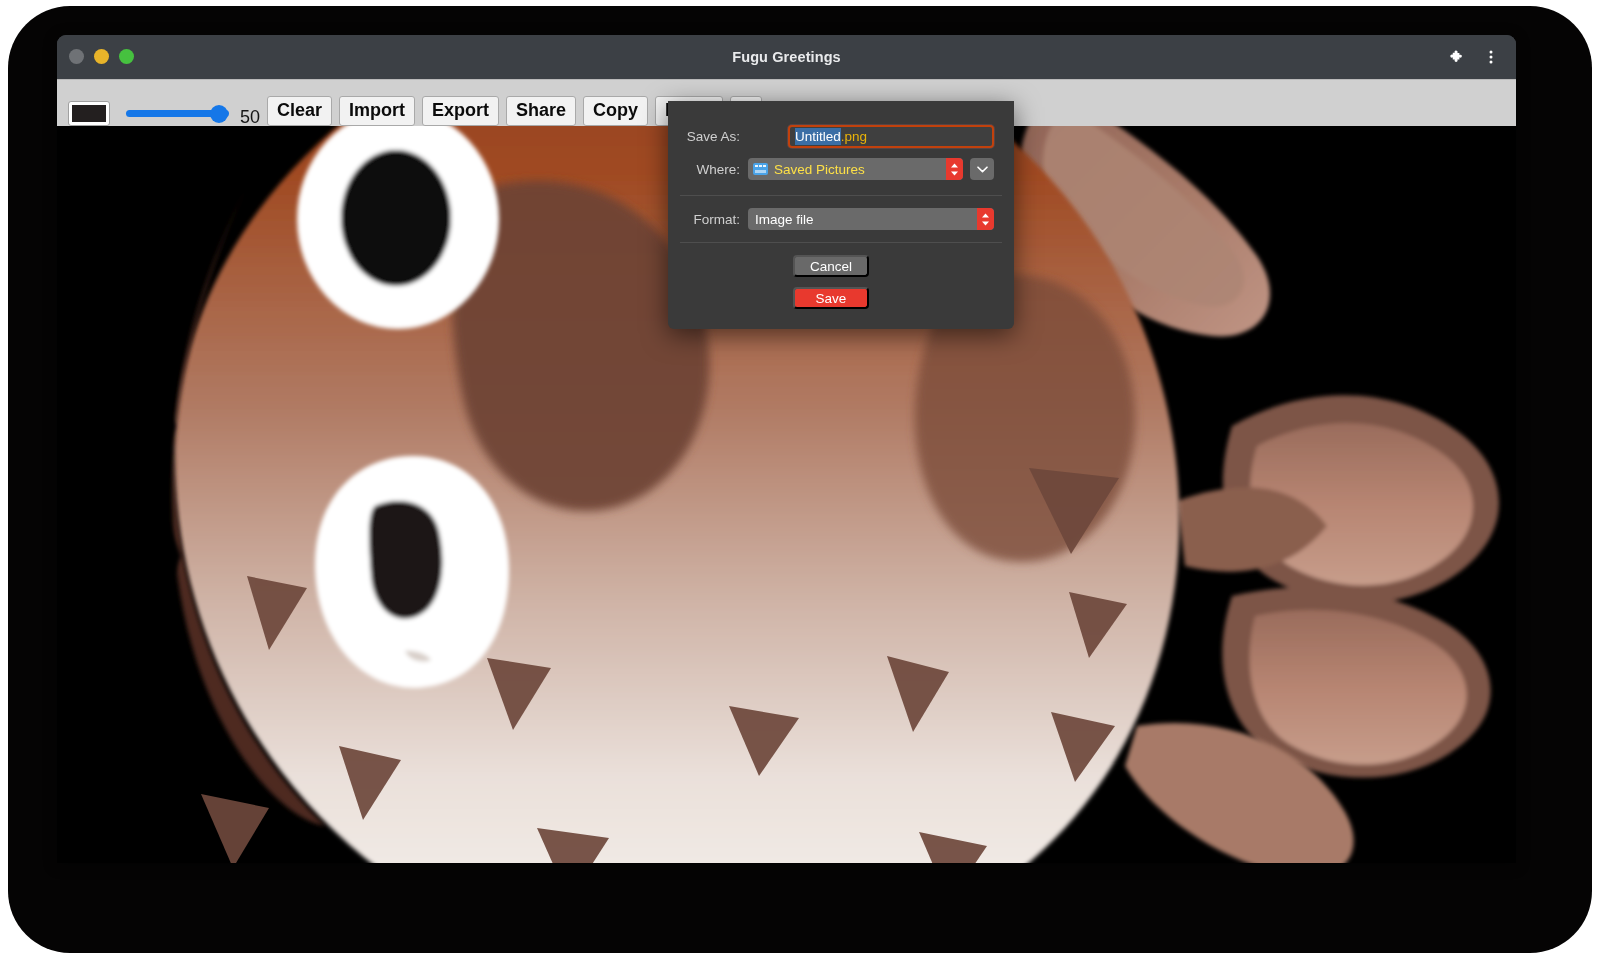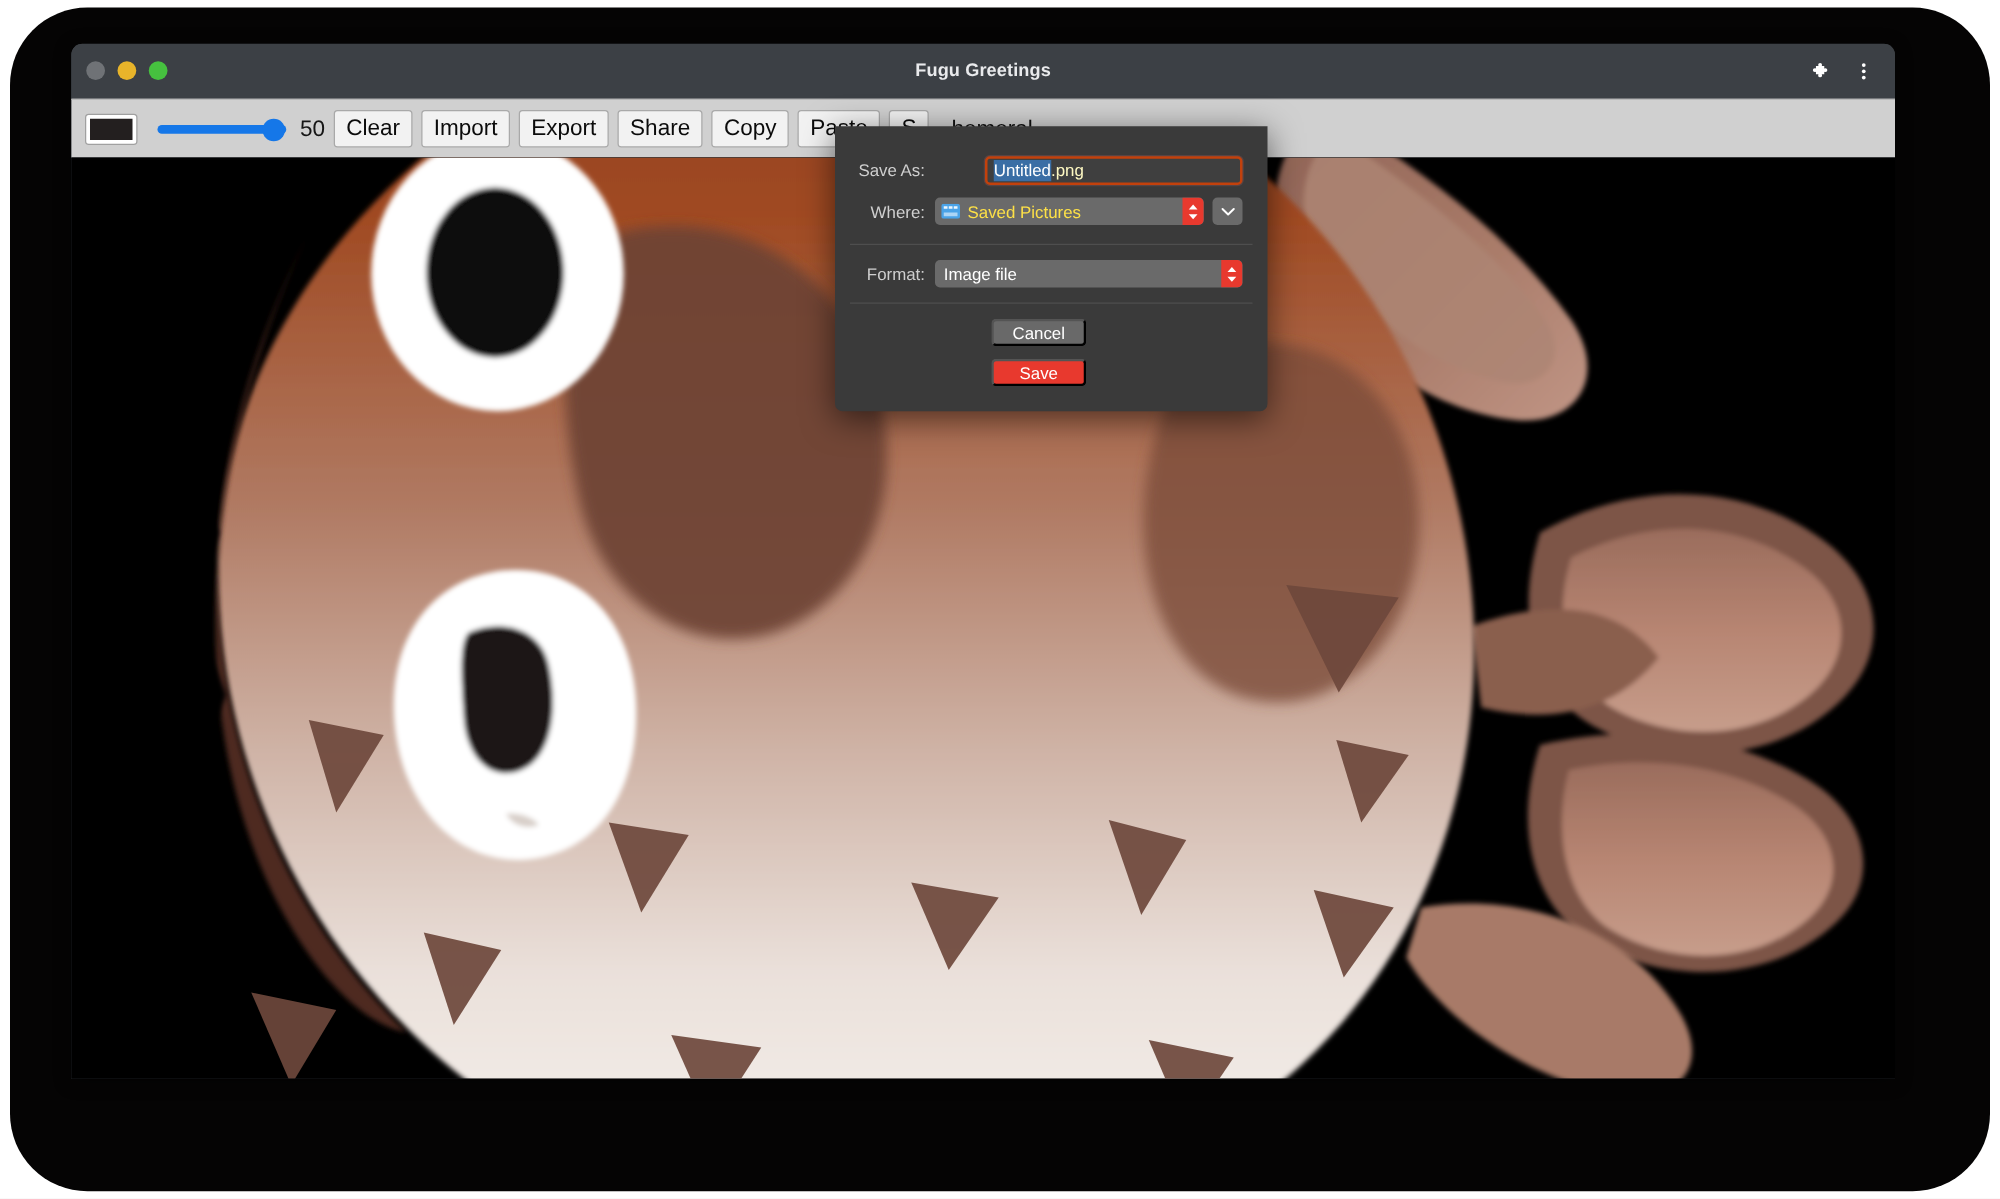--- a/index.html
+++ b/index.html
@@ -105,21 +105,21 @@
   
   .app-toolbar {
     position: absolute;
     left: 0;
     top: 44px;
     width: 1459px;
     height: 47px;
     background: #d0d0d0;
     border-top: 1px solid #b9b9b9;
     display: flex;
-    align-items: center;
+    align-items: flex-end;
     padding-left: 11px;
     box-sizing: border-box;
     gap: 0;
   }
 
   .color-swatch {
     width: 42px;
     height: 25px;
     background: #ffffff;
     border: 1px solid #a0a0a0;
@@ -176,20 +176,21 @@
     font-size: 18px;
     color: #0b0b0b;
     background: #f2f2f2;
     border: 1px solid #a9a9a9;
     border-radius: 3px;
     padding: 2px 9px 3px 9px;
     margin-right: 7px;
     line-height: 1.26;
     flex: 0 0 auto;
     white-space: nowrap;
+    font-weight: bold;
   }
 
   .toolbar-label {
     font-size: 18px;
     color: #111111;
     margin-left: 11px;
     white-space: nowrap;
     flex: 0 0 auto;
   }
 
@@ -254,21 +255,21 @@
     font-size: 13.5px;
     color: #f0f0f0;
     box-shadow: 0 0 0 1px rgba(180,100,100,0.25);
     margin-left: 40px;
   }
   .sel-text {
     background: #3a6ea5;
     color: #ffffff;
     padding: 1px 0;
   }
-  .plain-text { color: #fef9c3; }
+  .plain-text { color: #eab308; }
 
   .row-tags { height: 30px; }
   .tags-input {
     flex: 1 1 auto;
     height: 21px;
     background: #3d3d3d;
     border: 1px dotted #6a6a6a;
     border-radius: 3px;
     box-sizing: border-box;
   }

